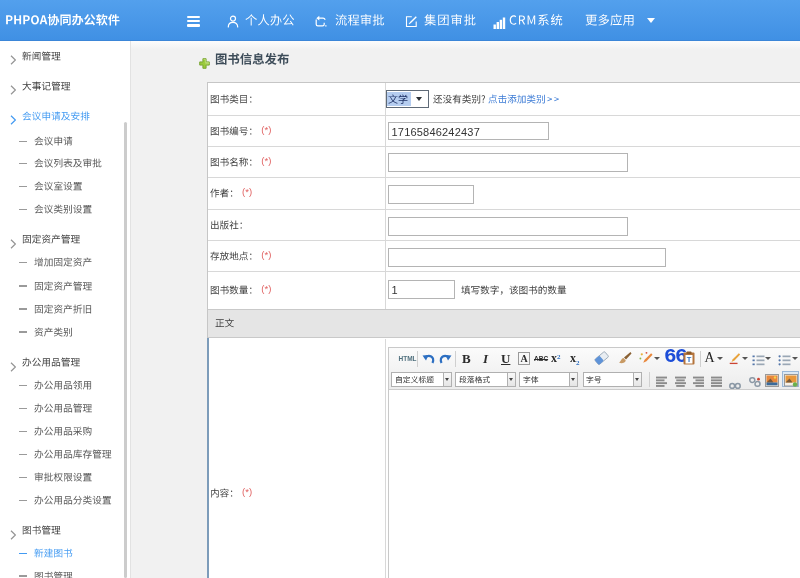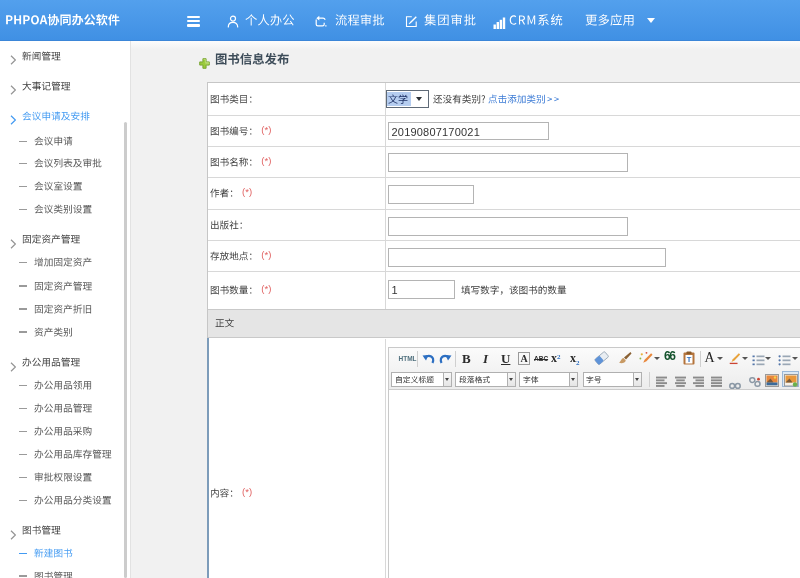--- a/index.html
+++ b/index.html
@@ -296,21 +296,21 @@
     <svg width="58.6" height="14" viewBox="0 -10.6 58.6 14" style="display:block;overflow:visible">
       <path d="M2.3 -4.5H7.3V-2.7H2.3ZM3.3 -1.2C3.4 -0.6 3.5 0.2 3.5 0.7L4.2 0.6C4.2 0.1 4.1 -0.7 3.9 -1.3ZM5.3 -1.2C5.5 -0.6 5.8 0.2 5.9 0.7L6.6 0.5C6.5 0 6.2 -0.8 5.9 -1.4ZM7.2 -1.3C7.7 -0.7 8.2 0.2 8.4 0.7L9.1 0.4C8.9 -0.1 8.3 -0.9 7.9 -1.5ZM1.7 -1.5C1.4 -0.8 0.9 0 0.4 0.4L1.1 0.8C1.6 0.2 2.1 -0.6 2.4 -1.3ZM1.6 -5.1V-2.1H8V-5.1H5.1V-6.4H8.7V-7H5.1V-8.1H4.4V-5.1Z M11 -2.9V0.2H17V0.8H17.8V-2.9H17V-0.5H14.8V-3.6H18.6V-4.3H14.8V-5.9H17.9V-6.6H14.8V-8.1H14.1V-6.6H10.9V-5.9H14.1V-4.3H10.2V-3.6H14.1V-0.5H11.8V-2.9Z M23.1 -2.8C22.9 -2 22.5 -1.2 21.9 -0.7L22.4 -0.3C23 -0.9 23.4 -1.8 23.7 -2.6ZM25.4 -2.4C25.7 -1.8 25.9 -1 26 -0.4L26.6 -0.6C26.5 -1.2 26.2 -2 25.9 -2.6ZM26.6 -2.7C27.1 -2 27.7 -1 27.9 -0.3L28.5 -0.6C28.3 -1.3 27.7 -2.2 27.1 -3ZM24.3 -3.8V-0C24.3 0.1 24.3 0.1 24.1 0.1C24 0.1 23.6 0.1 23.1 0.1C23.2 0.3 23.3 0.6 23.3 0.8C24 0.8 24.4 0.8 24.7 0.7C24.9 0.5 25 0.4 25 -0V-3.8ZM20 -7.5C20.6 -7.2 21.2 -6.7 21.6 -6.4L22 -7C21.7 -7.3 21 -7.7 20.4 -8ZM19.6 -4.9C20.1 -4.6 20.8 -4.2 21.2 -3.9L21.6 -4.5C21.2 -4.8 20.5 -5.2 20 -5.4ZM19.8 0.2 20.4 0.6C20.8 -0.2 21.3 -1.3 21.7 -2.3L21.1 -2.7C20.7 -1.7 20.2 -0.5 19.8 0.2ZM22.3 -7.5V-6.8H24.5C24.4 -6.4 24.2 -6 24 -5.6H21.9V-4.9H23.7C23.2 -4.1 22.5 -3.4 21.6 -3C21.8 -2.9 22 -2.6 22.1 -2.4C23.2 -3 23.9 -3.9 24.5 -4.9H25.7C26.2 -3.9 27.1 -3 28.1 -2.6C28.2 -2.8 28.4 -3 28.5 -3.1C27.7 -3.5 26.9 -4.1 26.4 -4.9H28.4V-5.6H24.8C25 -6 25.1 -6.4 25.2 -6.8H28V-7.5Z M34.3 -6.9V0.6H35V-0.1H36.8V0.5H37.6V-6.9ZM35 -0.8V-6.2H36.8V-0.8ZM30.7 -7.9 30.7 -6.2H29.3V-5.5H30.6C30.6 -3.1 30.3 -1 29.1 0.3C29.3 0.4 29.5 0.6 29.6 0.8C30.9 -0.6 31.3 -2.9 31.3 -5.5H32.8C32.7 -1.8 32.6 -0.5 32.4 -0.2C32.4 -0.1 32.3 -0.1 32.1 -0.1C31.9 -0.1 31.5 -0.1 31.1 -0.1C31.2 0.1 31.3 0.4 31.3 0.6C31.7 0.6 32.2 0.6 32.4 0.6C32.7 0.5 32.9 0.5 33.1 0.2C33.4 -0.2 33.4 -1.6 33.5 -5.9C33.5 -6 33.5 -6.2 33.5 -6.2H31.4L31.4 -7.9Z M45.6 -7.9C45.3 -7.5 44.9 -6.9 44.6 -6.5L45.2 -6.3C45.5 -6.7 46 -7.2 46.3 -7.7ZM40.1 -7.6C40.5 -7.2 41 -6.6 41.2 -6.2L41.8 -6.6C41.6 -6.9 41.2 -7.5 40.7 -7.9ZM42.8 -8.1V-6.2H39.1V-5.5H42.2C41.5 -4.7 40.2 -4.1 38.9 -3.8C39.1 -3.6 39.3 -3.3 39.4 -3.2C40.7 -3.5 42 -4.3 42.8 -5.3V-3.6H43.5V-5.1C44.8 -4.5 46.2 -3.7 47 -3.2L47.3 -3.8C46.6 -4.2 45.2 -5 44 -5.5H47.4V-6.2H43.5V-8.1ZM42.8 -3.4C42.8 -3.1 42.7 -2.7 42.7 -2.4H39V-1.7H42.4C41.9 -0.8 40.9 -0.2 38.8 0.1C39 0.3 39.2 0.6 39.2 0.8C41.6 0.3 42.7 -0.5 43.2 -1.7C43.9 -0.3 45.3 0.5 47.2 0.8C47.3 0.6 47.5 0.3 47.6 0.1C45.9 -0.1 44.6 -0.7 43.9 -1.7H47.4V-2.4H43.4C43.5 -2.7 43.6 -3.1 43.6 -3.4Z M54 -6.9V-1.6H54.7V-6.9ZM56 -7.9V-0.2C56 0 56 0 55.8 0.1C55.6 0.1 55.1 0.1 54.4 0C54.5 0.3 54.6 0.6 54.7 0.8C55.5 0.8 56 0.8 56.4 0.6C56.6 0.5 56.8 0.3 56.8 -0.2V-7.9ZM49.6 -7H52V-5.1H49.6ZM48.9 -7.6V-4.5H52.7V-7.6ZM50.3 -4.2 50.2 -3.4H48.5V-2.8H50.1C50 -1.4 49.5 -0.4 48.3 0.3C48.5 0.4 48.7 0.6 48.8 0.8C50.1 0 50.6 -1.2 50.8 -2.8H52.2C52.1 -1 52 -0.3 51.8 -0.1C51.7 0 51.7 0 51.5 0C51.4 0 51 0 50.6 -0C50.7 0.2 50.8 0.5 50.8 0.7C51.2 0.7 51.6 0.7 51.8 0.7C52.1 0.6 52.3 0.6 52.4 0.4C52.7 0.1 52.8 -0.8 52.9 -3.1C52.9 -3.2 52.9 -3.4 52.9 -3.4H50.9L50.9 -4.2Z" fill="#3a7ad5"></path>
     </svg>
   </div>
 <div style="position:absolute;left:546.7px;top:92.0px">
     <svg width="14.7" height="14" viewBox="0 -10.6 14.7 14" style="display:block;overflow:visible">
       <path d="M0.4 -1.4 5 -3.2V-3.9L0.4 -5.7V-5L2.6 -4.1L4.1 -3.6V-3.5L2.6 -3L0.4 -2.2Z M7.2 -1.4 11.8 -3.2V-3.9L7.2 -5.7V-5L9.5 -4.1L10.9 -3.6V-3.5L9.5 -3L7.2 -2.2Z" fill="#3a7ad5"></path>
     </svg>
   </div>
 <div class="abs" style="left:387.5px;top:121.5px;width:161px;height:18.5px;background:#fff;border:1px solid #b4b4b4"></div>
-<div class="abs" style="left:391.5px;top:125.5px;font-size:11px;color:#333;letter-spacing:0.2px">20190807170021</div>
+<div class="abs" style="left:391.5px;top:125.5px;font-size:11px;color:#333;letter-spacing:0.2px">17165846242437</div>
 <div class="abs" style="left:387.5px;top:153px;width:240px;height:19px;background:#fff;border:1px solid #b4b4b4"></div>
 <div class="abs" style="left:387.5px;top:184.8px;width:86px;height:19px;background:#fff;border:1px solid #b4b4b4"></div>
 <div class="abs" style="left:387.5px;top:216.5px;width:240px;height:19px;background:#fff;border:1px solid #b4b4b4"></div>
 <div class="abs" style="left:387.5px;top:248.3px;width:278px;height:19px;background:#fff;border:1px solid #b4b4b4"></div>
 <div class="abs" style="left:387.5px;top:280.3px;width:67px;height:19px;background:#fff;border:1px solid #b4b4b4"></div>
 <div class="abs" style="left:391.5px;top:284.3px;font-size:11px;color:#333;letter-spacing:0.2px">1</div>
 <div style="position:absolute;left:460.5px;top:283.0px">
     <svg width="106.6" height="14" viewBox="0 -10.6 106.6 14" style="display:block;overflow:visible">
       <path d="M6.7 -0.6C7.4 -0.2 8.2 0.4 8.6 0.8L9.1 0.3C8.7 -0.1 7.8 -0.7 7.2 -1ZM5.1 -1C4.7 -0.6 3.8 -0.1 3.1 0.3C3.2 0.4 3.4 0.6 3.5 0.8C4.2 0.4 5.2 -0.1 5.8 -0.6ZM5.9 -8.1C5.8 -7.8 5.8 -7.5 5.7 -7.2H3.6V-6.6H5.6L5.5 -5.9H4.1V-1.7H3.2V-1H9.2V-1.7H8.3V-5.9H6.1L6.3 -6.6H9V-7.2H6.5L6.6 -8ZM4.7 -1.7V-2.3H7.7V-1.7ZM4.7 -4.4H7.7V-3.8H4.7ZM4.7 -4.8V-5.4H7.7V-4.8ZM4.7 -3.4H7.7V-2.8H4.7ZM0.3 -1.3 0.6 -0.6C1.4 -0.9 2.4 -1.3 3.3 -1.7L3.2 -2.4L2.2 -2V-5.1H3.3V-5.8H2.2V-7.9H1.5V-5.8H0.4V-5.1H1.5V-1.7C1 -1.5 0.6 -1.4 0.3 -1.3Z M10.3 -7.5V-5.7H11.1V-6.9H17.7V-5.7H18.5V-7.5ZM10.5 -2V-1.4H15.9V-2ZM12.5 -6.7C12.3 -5.5 11.9 -4 11.7 -3.1H16.8C16.6 -1.2 16.4 -0.3 16.1 -0.1C16 -0 15.9 0 15.6 0C15.4 0 14.7 -0 14.1 -0.1C14.2 0.1 14.3 0.4 14.3 0.6C14.9 0.7 15.6 0.7 15.9 0.6C16.2 0.6 16.5 0.6 16.7 0.3C17.1 -0 17.3 -1 17.5 -3.4C17.5 -3.5 17.5 -3.7 17.5 -3.7H12.6L12.9 -4.9H17.3V-5.6H13L13.2 -6.6Z M23.5 -7.9C23.3 -7.5 23 -6.9 22.7 -6.6L23.2 -6.4C23.5 -6.7 23.8 -7.2 24.1 -7.6ZM20 -7.6C20.3 -7.2 20.6 -6.7 20.6 -6.3L21.2 -6.6C21.1 -6.9 20.8 -7.4 20.6 -7.8ZM23.1 -2.5C22.9 -2 22.6 -1.6 22.2 -1.2C21.9 -1.4 21.5 -1.6 21.1 -1.7C21.3 -2 21.4 -2.2 21.6 -2.5ZM20.3 -1.5C20.7 -1.3 21.3 -1 21.7 -0.8C21.1 -0.4 20.4 -0 19.6 0.1C19.7 0.3 19.9 0.5 19.9 0.7C20.8 0.5 21.6 0.1 22.3 -0.5C22.6 -0.3 22.9 -0.1 23.2 0.1L23.6 -0.4C23.4 -0.6 23.1 -0.7 22.8 -0.9C23.3 -1.5 23.7 -2.1 24 -3L23.6 -3.1L23.4 -3.1H21.9L22.1 -3.6L21.4 -3.7C21.4 -3.5 21.3 -3.3 21.2 -3.1H19.9V-2.5H20.9C20.7 -2.1 20.5 -1.8 20.3 -1.5ZM21.7 -8.1V-6.3H19.7V-5.7H21.4C21 -5.1 20.2 -4.5 19.6 -4.2C19.7 -4 19.9 -3.8 20 -3.6C20.6 -3.9 21.2 -4.5 21.7 -5V-3.9H22.3V-5.2C22.8 -4.8 23.4 -4.4 23.6 -4.2L24 -4.7C23.8 -4.9 23 -5.4 22.5 -5.7H24.3V-6.3H22.3V-8.1ZM25.2 -8C25 -6.3 24.6 -4.7 23.8 -3.7C24 -3.6 24.2 -3.4 24.4 -3.2C24.6 -3.6 24.8 -4 25 -4.5C25.2 -3.5 25.5 -2.7 25.9 -1.9C25.3 -1 24.6 -0.3 23.5 0.2C23.7 0.4 23.9 0.6 23.9 0.8C24.9 0.3 25.7 -0.4 26.2 -1.2C26.7 -0.4 27.3 0.2 28 0.7C28.2 0.5 28.4 0.2 28.5 0.1C27.7 -0.3 27.1 -1 26.6 -1.9C27.1 -2.9 27.4 -4.1 27.6 -5.5H28.3V-6.2H25.6C25.7 -6.7 25.8 -7.3 25.9 -7.9ZM27 -5.5C26.8 -4.4 26.6 -3.5 26.2 -2.6C25.9 -3.5 25.6 -4.5 25.4 -5.5Z M33.2 -3.5V-2.9H29.5V-2.2H33.2V-0.1C33.2 0 33.2 0 33 0.1C32.8 0.1 32.2 0.1 31.6 0C31.7 0.2 31.8 0.6 31.9 0.8C32.7 0.8 33.2 0.7 33.5 0.6C33.9 0.5 34 0.3 34 -0.1V-2.2H37.7V-2.9H34V-3.2C34.8 -3.7 35.7 -4.3 36.3 -5L35.8 -5.3L35.6 -5.3H31V-4.6H34.9C34.4 -4.2 33.8 -3.8 33.2 -3.5ZM32.9 -7.9C33.1 -7.7 33.2 -7.3 33.4 -7.1H29.6V-5.1H30.3V-6.4H36.9V-5.1H37.6V-7.1H34.2C34.1 -7.4 33.8 -7.8 33.6 -8.1Z M39.9 1C40.9 0.7 41.6 -0.1 41.6 -1.2C41.6 -1.8 41.3 -2.3 40.8 -2.3C40.4 -2.3 40 -2 40 -1.6C40 -1.1 40.3 -0.9 40.7 -0.9L40.9 -0.9C40.9 -0.2 40.4 0.2 39.7 0.5Z M49.1 -7.5C49.6 -7 50.2 -6.3 50.4 -5.9L51 -6.4C50.7 -6.8 50.1 -7.5 49.6 -7.9ZM48.4 -5.1V-4.4H50V-0.8C50 -0.3 49.7 -0 49.5 0.1C49.6 0.2 49.8 0.5 49.9 0.7C50 0.5 50.3 0.3 51.8 -0.8C51.7 -1 51.6 -1.2 51.6 -1.4L50.7 -0.8V-5.1ZM53.7 -7.9C53.8 -7.6 54 -7.2 54.1 -6.8H51.5V-6.1H53.5C53.2 -5.6 52.5 -4.8 52.3 -4.6C52.2 -4.4 51.9 -4.3 51.7 -4.3C51.7 -4.1 51.9 -3.7 51.9 -3.6C52.1 -3.6 52.4 -3.7 54.3 -3.8C53.6 -3 52.6 -2.3 51.5 -1.9C51.6 -1.7 51.8 -1.5 51.9 -1.3C53.7 -2.2 55.3 -3.6 56.2 -5.1L55.5 -5.3C55.3 -5 55.1 -4.8 54.9 -4.5L53.1 -4.4C53.5 -4.9 54 -5.6 54.4 -6.1H57.1V-6.8H54.9C54.8 -7.2 54.6 -7.7 54.4 -8.1ZM56.3 -3.7C55.3 -2 53.4 -0.6 51.1 0.2C51.2 0.3 51.4 0.6 51.5 0.8C52.7 0.4 53.8 -0.2 54.7 -0.9C55.4 -0.4 56.1 0.2 56.5 0.7L57.1 0.2C56.7 -0.2 55.9 -0.8 55.2 -1.4C55.9 -2 56.5 -2.6 57 -3.4Z M61.2 -2.7C62 -2.5 62.9 -2.2 63.5 -1.9L63.8 -2.4C63.2 -2.6 62.3 -3 61.5 -3.1ZM60.2 -1.5C61.6 -1.3 63.2 -0.9 64.1 -0.6L64.5 -1.1C63.5 -1.4 61.9 -1.8 60.6 -1.9ZM58.4 -7.6V0.8H59.1V0.4H65.7V0.8H66.4V-7.6ZM59.1 -0.3V-7H65.7V-0.3ZM61.6 -6.8C61.1 -6 60.3 -5.3 59.4 -4.8C59.6 -4.7 59.8 -4.5 60 -4.3C60.2 -4.5 60.5 -4.8 60.8 -5C61.1 -4.7 61.5 -4.4 61.9 -4.2C61 -3.8 60.1 -3.5 59.3 -3.3C59.4 -3.2 59.5 -2.9 59.6 -2.7C60.6 -3 61.6 -3.3 62.5 -3.8C63.3 -3.4 64.2 -3 65.1 -2.8C65.2 -3 65.4 -3.3 65.5 -3.4C64.7 -3.5 63.8 -3.8 63.1 -4.1C63.8 -4.6 64.4 -5.2 64.8 -5.8L64.4 -6.1L64.3 -6H61.8C61.9 -6.2 62.1 -6.4 62.2 -6.6ZM61.2 -5.4 61.3 -5.5H63.8C63.4 -5.1 63 -4.8 62.5 -4.5C62 -4.7 61.5 -5.1 61.2 -5.4Z M74.1 -7.3C74.7 -6.9 75.5 -6.3 75.9 -5.9L76.3 -6.5C75.9 -6.8 75.1 -7.4 74.5 -7.8ZM68.4 -6.4V-5.7H71.2V-3.8H67.8V-3.1H71.2V0.8H71.9V-3.1H75.5C75.4 -1.7 75.3 -1.1 75.1 -0.9C75 -0.8 74.9 -0.8 74.7 -0.8C74.4 -0.8 73.8 -0.8 73.2 -0.9C73.3 -0.7 73.4 -0.4 73.5 -0.2C74 -0.2 74.6 -0.2 74.9 -0.2C75.3 -0.2 75.5 -0.3 75.7 -0.5C76 -0.8 76.1 -1.5 76.3 -3.5C76.3 -3.6 76.3 -3.8 76.3 -3.8H74.9V-6.4H71.9V-8H71.2V-6.4ZM71.9 -3.8V-5.7H74.2V-3.8Z M82.1 -4.1C82.6 -3.4 83.3 -2.4 83.6 -1.8L84.2 -2.2C83.9 -2.8 83.2 -3.7 82.7 -4.4ZM79.1 -8.1C79 -7.6 78.9 -7 78.7 -6.5H77.6V0.5H78.3V-0.2H81V-6.5H79.4C79.5 -6.9 79.7 -7.5 79.9 -7.9ZM78.3 -5.9H80.3V-3.8H78.3ZM78.3 -0.9V-3.2H80.3V-0.9ZM82.5 -8.1C82.2 -6.8 81.7 -5.5 81.1 -4.6C81.2 -4.5 81.5 -4.3 81.7 -4.2C82 -4.6 82.3 -5.2 82.6 -5.9H85C84.9 -2 84.7 -0.6 84.4 -0.2C84.3 -0.1 84.2 -0.1 84 -0.1C83.8 -0.1 83.2 -0.1 82.6 -0.1C82.7 0.1 82.8 0.4 82.8 0.6C83.4 0.6 83.9 0.6 84.3 0.6C84.6 0.5 84.8 0.5 85 0.2C85.4 -0.3 85.6 -1.8 85.7 -6.2C85.7 -6.3 85.7 -6.5 85.7 -6.5H82.8C83 -7 83.1 -7.5 83.2 -7.9Z M90.7 -7.9C90.5 -7.5 90.2 -6.9 89.9 -6.6L90.4 -6.4C90.7 -6.7 91 -7.2 91.3 -7.6ZM87.2 -7.6C87.5 -7.2 87.8 -6.7 87.8 -6.3L88.4 -6.6C88.3 -6.9 88 -7.4 87.8 -7.8ZM90.3 -2.5C90.1 -2 89.8 -1.6 89.4 -1.2C89.1 -1.4 88.7 -1.6 88.3 -1.7C88.5 -2 88.6 -2.2 88.8 -2.5ZM87.5 -1.5C87.9 -1.3 88.5 -1 88.9 -0.8C88.3 -0.4 87.6 -0 86.8 0.1C86.9 0.3 87.1 0.5 87.1 0.7C88 0.5 88.8 0.1 89.5 -0.5C89.8 -0.3 90.1 -0.1 90.4 0.1L90.8 -0.4C90.6 -0.6 90.3 -0.7 90 -0.9C90.5 -1.5 90.9 -2.1 91.2 -3L90.8 -3.1L90.6 -3.1H89.1L89.3 -3.6L88.6 -3.7C88.6 -3.5 88.5 -3.3 88.4 -3.1H87.1V-2.5H88.1C87.9 -2.1 87.7 -1.8 87.5 -1.5ZM88.9 -8.1V-6.3H86.9V-5.7H88.6C88.2 -5.1 87.4 -4.5 86.8 -4.2C86.9 -4 87.1 -3.8 87.2 -3.6C87.8 -3.9 88.4 -4.5 88.9 -5V-3.9H89.5V-5.2C90 -4.8 90.6 -4.4 90.8 -4.2L91.2 -4.7C91 -4.9 90.2 -5.4 89.7 -5.7H91.5V-6.3H89.5V-8.1ZM92.4 -8C92.2 -6.3 91.8 -4.7 91 -3.7C91.2 -3.6 91.4 -3.4 91.6 -3.2C91.8 -3.6 92 -4 92.2 -4.5C92.4 -3.5 92.7 -2.7 93.1 -1.9C92.5 -1 91.8 -0.3 90.7 0.2C90.9 0.4 91.1 0.6 91.1 0.8C92.1 0.3 92.9 -0.4 93.4 -1.2C93.9 -0.4 94.5 0.2 95.2 0.7C95.4 0.5 95.6 0.2 95.7 0.1C94.9 -0.3 94.3 -1 93.8 -1.9C94.3 -2.9 94.6 -4.1 94.8 -5.5H95.5V-6.2H92.8C92.9 -6.7 93 -7.3 93.1 -7.9ZM94.2 -5.5C94 -4.4 93.8 -3.5 93.4 -2.6C93.1 -3.5 92.8 -4.5 92.6 -5.5Z M98.4 -6.4H103.2V-5.9H98.4ZM98.4 -7.3H103.2V-6.8H98.4ZM97.7 -7.8V-5.4H103.9V-7.8ZM96.5 -5V-4.5H105.1V-5ZM98.2 -2.6H100.4V-2.1H98.2ZM101.1 -2.6H103.5V-2.1H101.1ZM98.2 -3.6H100.4V-3H98.2ZM101.1 -3.6H103.5V-3H101.1ZM96.5 -0V0.5H105.2V-0H101.1V-0.6H104.4V-1.1H101.1V-1.6H104.2V-4H97.5V-1.6H100.4V-1.1H97.3V-0.6H100.4V-0Z" fill="#3f3f3f"></path>
     </svg>
@@ -345,21 +345,21 @@
       <path d="M13.5 1 L7 6.5 L9 8.5 L14.5 2.5 Z" fill="#8a6134"></path>
       <path d="M6.5 7 C4 7.5 4.5 10 2 11.5 C4.5 13 8 12 8.8 9.5 Z" fill="#c89a64"></path>
     </svg></div>
 <div class="abs" style="left:638.5px;top:351px"><svg width="14" height="14" viewBox="0 0 15 14">
       <path d="M13 2 L6 9 L4.5 12 L8 10.5 L14.5 3.5 Z" fill="#e8873b"></path>
       <circle cx="3" cy="3" r="1.2" fill="#e8b23b"></circle>
       <circle cx="8" cy="1.5" r="1" fill="#d84f3b"></circle>
       <circle cx="1.5" cy="7.5" r="1" fill="#8fba4a"></circle>
     </svg></div>
 <div class="abs" style="left:653.5px;top:357px;width:0;height:0;border-left:3px solid transparent;border-right:3px solid transparent;border-top:3.6px solid #555"></div>
-<div class="abs" style="left:664px;top:349px;font-family:Liberation Sans, sans-serif;font-size:12px;font-weight:bold;color:#14532d;letter-spacing:-1.5px;line-height:15px">66</div>
+<div class="abs" style="left:664px;top:349px;font-family:Liberation Mono, monospace;font-size:21px;font-weight:bold;color:#1d4ed8;letter-spacing:-1.5px;line-height:15px">66</div>
 <div class="abs" style="left:682.5px;top:351px"><svg width="12" height="14" viewBox="0 0 12 14">
       <rect x="0.5" y="1.5" width="11" height="12" rx="1" fill="#b4743c"></rect>
       <rect x="3.5" y="0.5" width="5" height="2.5" rx="0.8" fill="#8a5a28"></rect>
       <rect x="2.5" y="4" width="7" height="8.5" fill="#fff"></rect>
       <text x="6" y="11" font-size="7.5" font-weight="bold" fill="#2d6fc2" text-anchor="middle" font-family="Liberation Sans">T</text>
     </svg></div>
 <div class="abs" style="left:699.5px;top:350.5px;width:1px;height:16px;background:#d0d0d0"></div>
 <div class="abs" style="left:704.5px;top:350.5px;font-family:'Liberation Serif',serif;font-size:14px;color:#222;line-height:14px">A</div>
 <div class="abs" style="left:716.5px;top:357px;width:0;height:0;border-left:3px solid transparent;border-right:3px solid transparent;border-top:3.6px solid #555"></div>
 <div class="abs" style="left:727.5px;top:351px"><svg width="13" height="14" viewBox="0 0 15 14">

